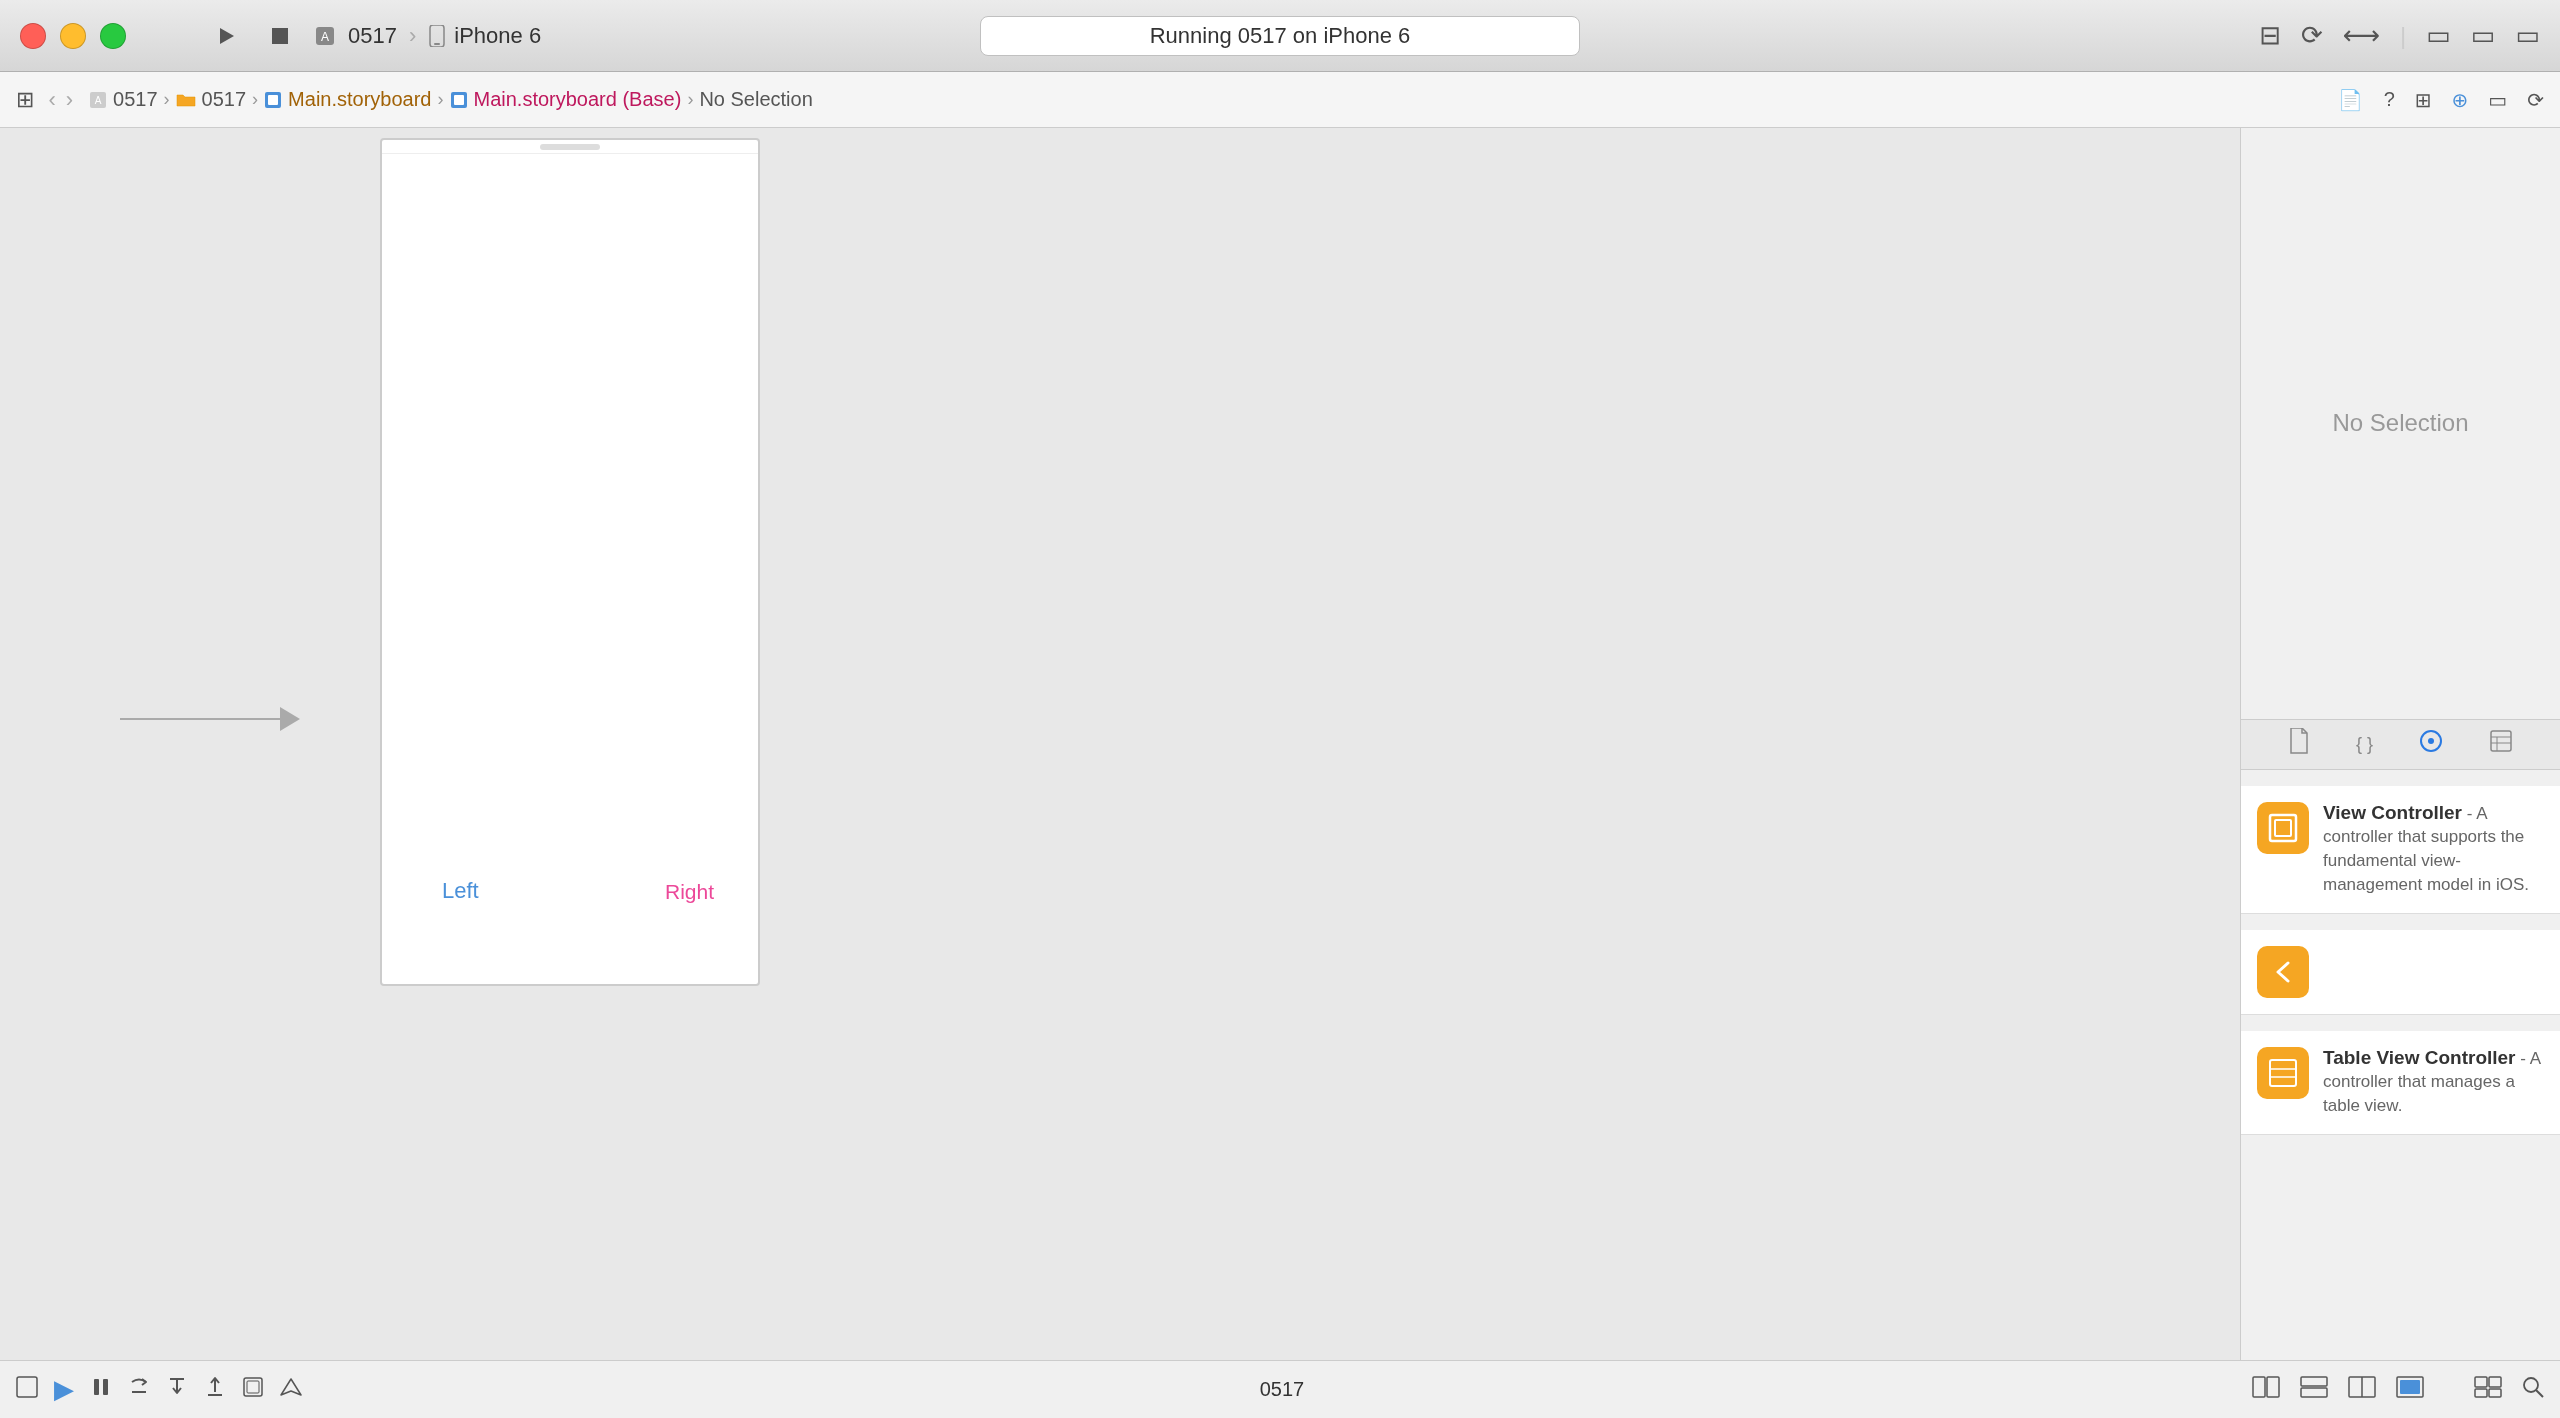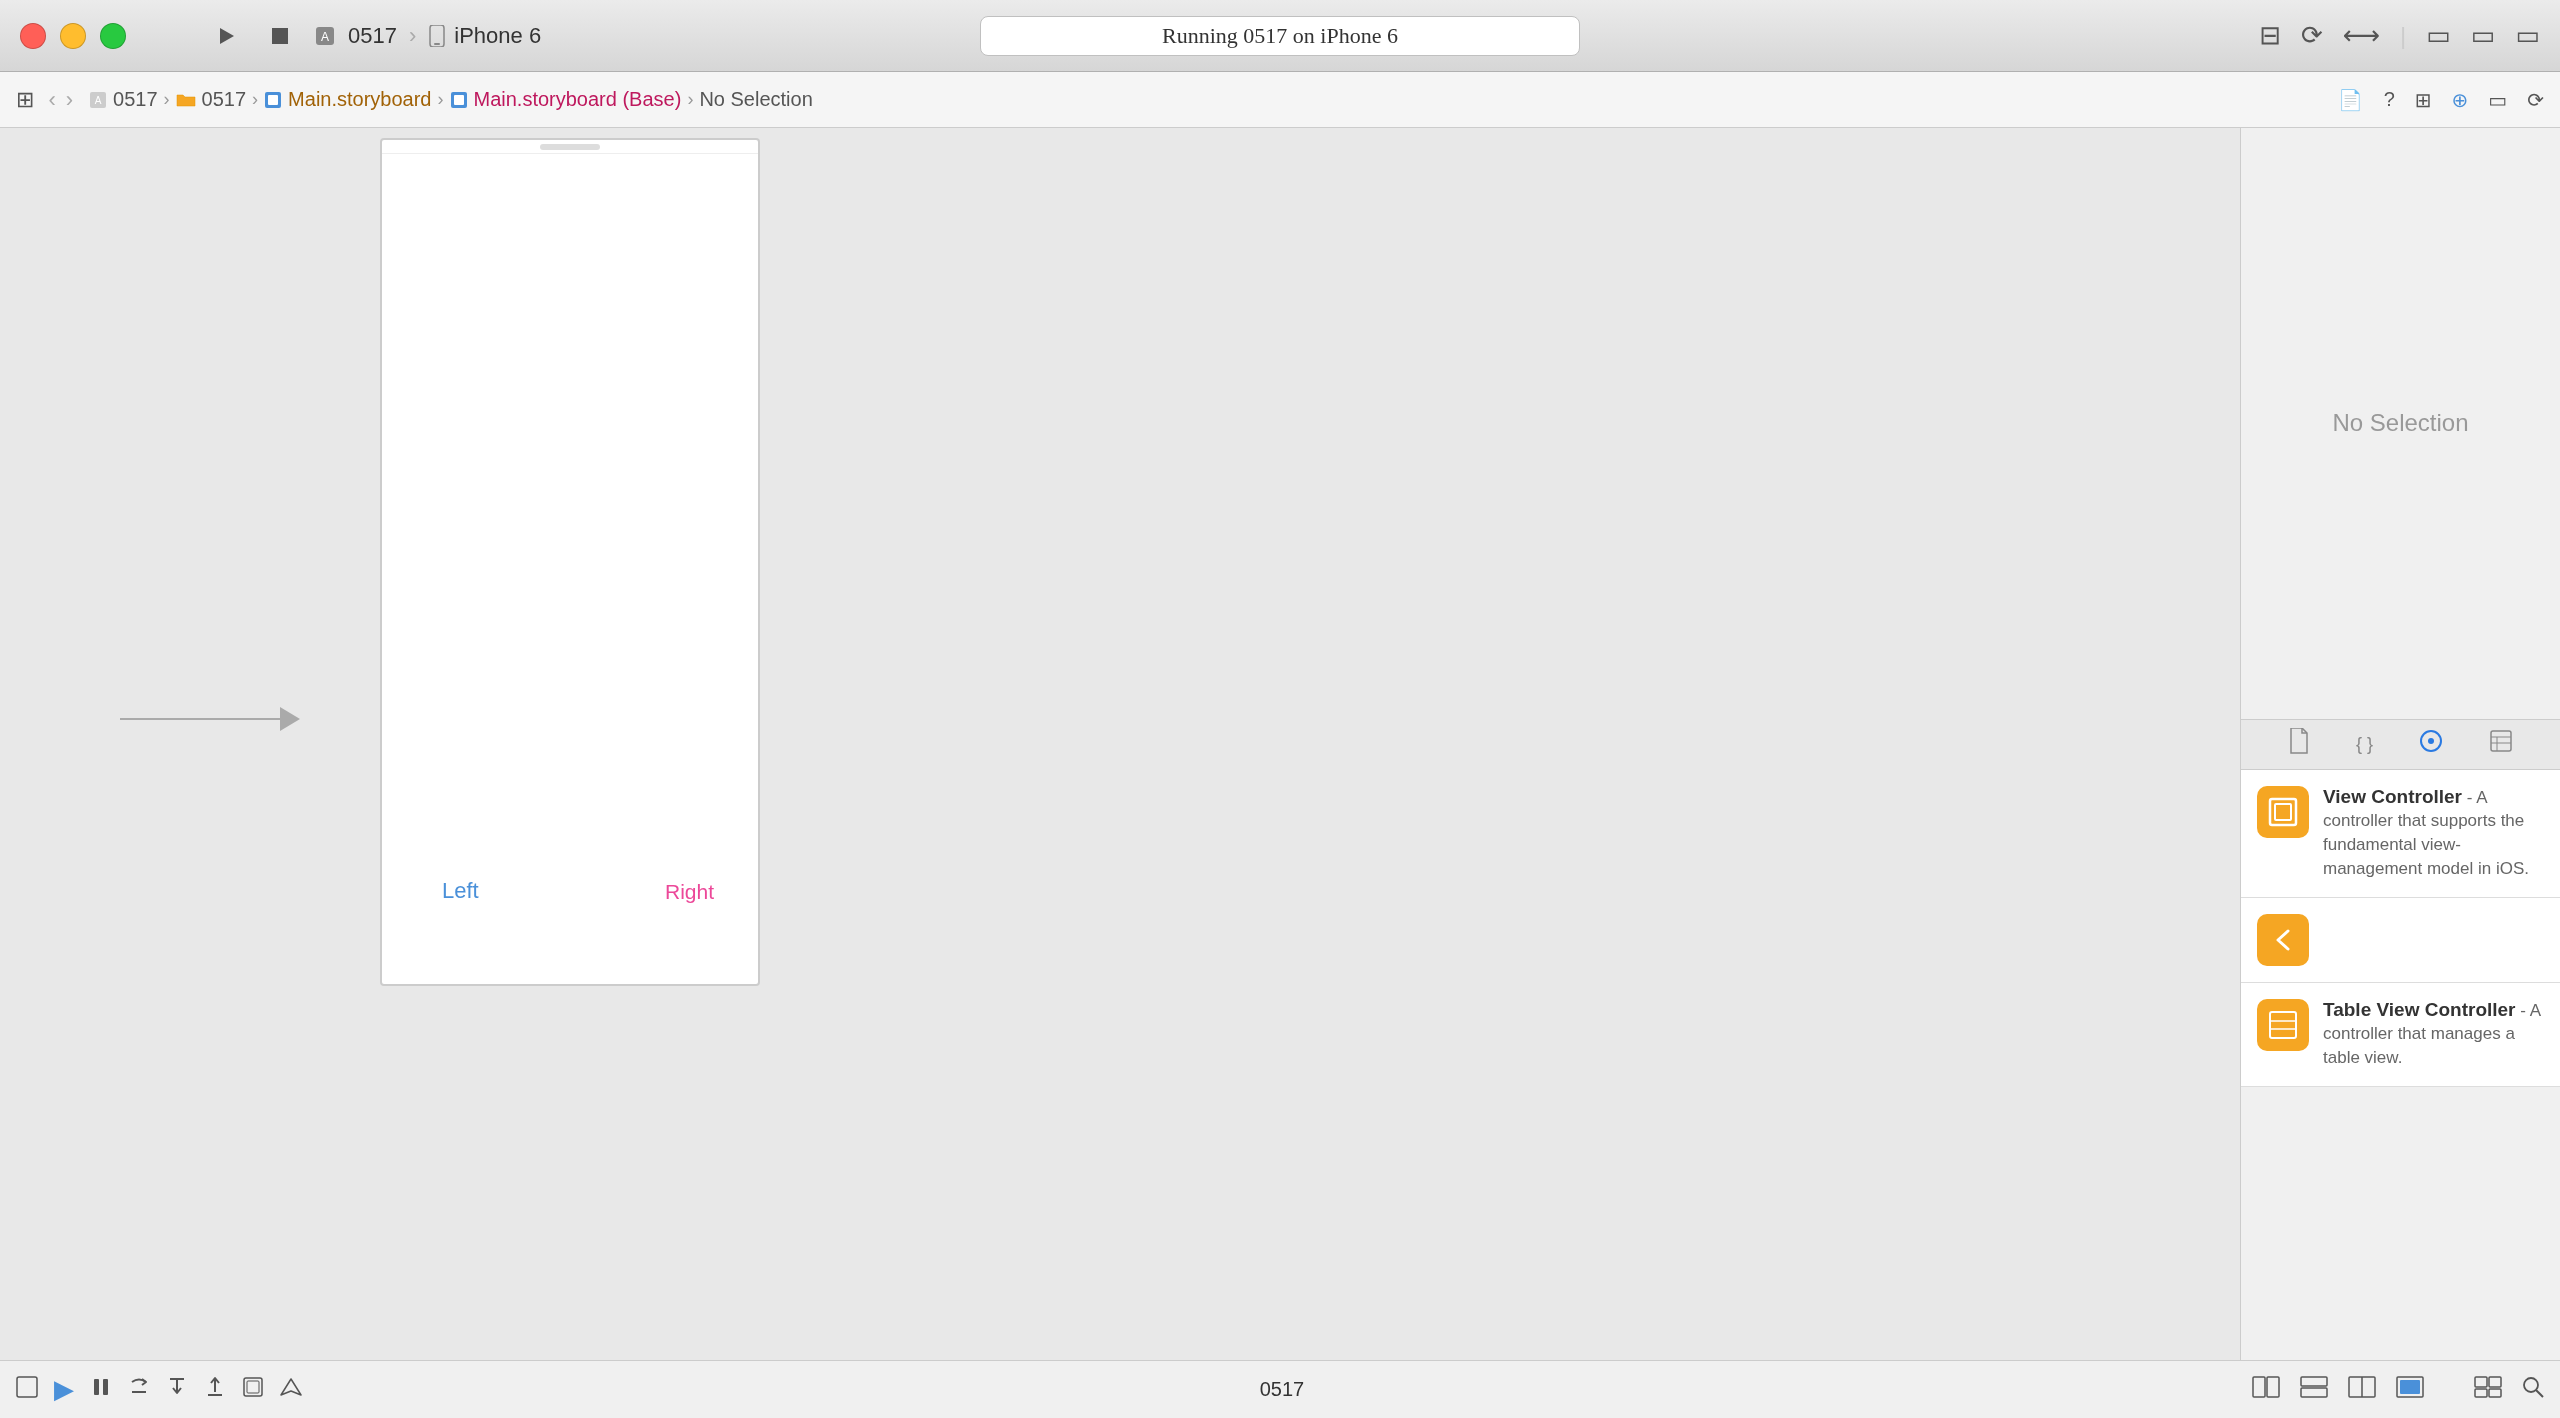--- a/index.html
+++ b/index.html
@@ -37,21 +37,20 @@
     .tl-yellow { background: #ffbd2e; }
     .tl-green { background: #28c940; }
 
     .title-bar-center {
       position: absolute;
       left: 50%;
       transform: translateX(-50%);
       display: flex;
       align-items: flex-end;
       gap: 10px;
-      font-family: Liberation Serif, serif;
     }
     .run-status {
       background: white;
       border: 1px solid #c0c0c0;
       border-radius: 8px;
       padding: 6px 30px;
       font-size: 22px;
       color: #333;
       min-width: 600px;
       text-align: center;
@@ -263,20 +262,21 @@
       color: #2a7ae2;
     }
 
     .library-item {
       display: flex;
       align-items: flex-start;
       padding: 16px 16px;
       border-bottom: 1px solid #ddd;
       background: white;
       gap: 14px;
+      margin-top: 16px;
     }
     .library-item-icon {
       width: 52px;
       height: 52px;
       border-radius: 10px;
       display: flex;
       align-items: center;
       justify-content: center;
       flex-shrink: 0;
     }

